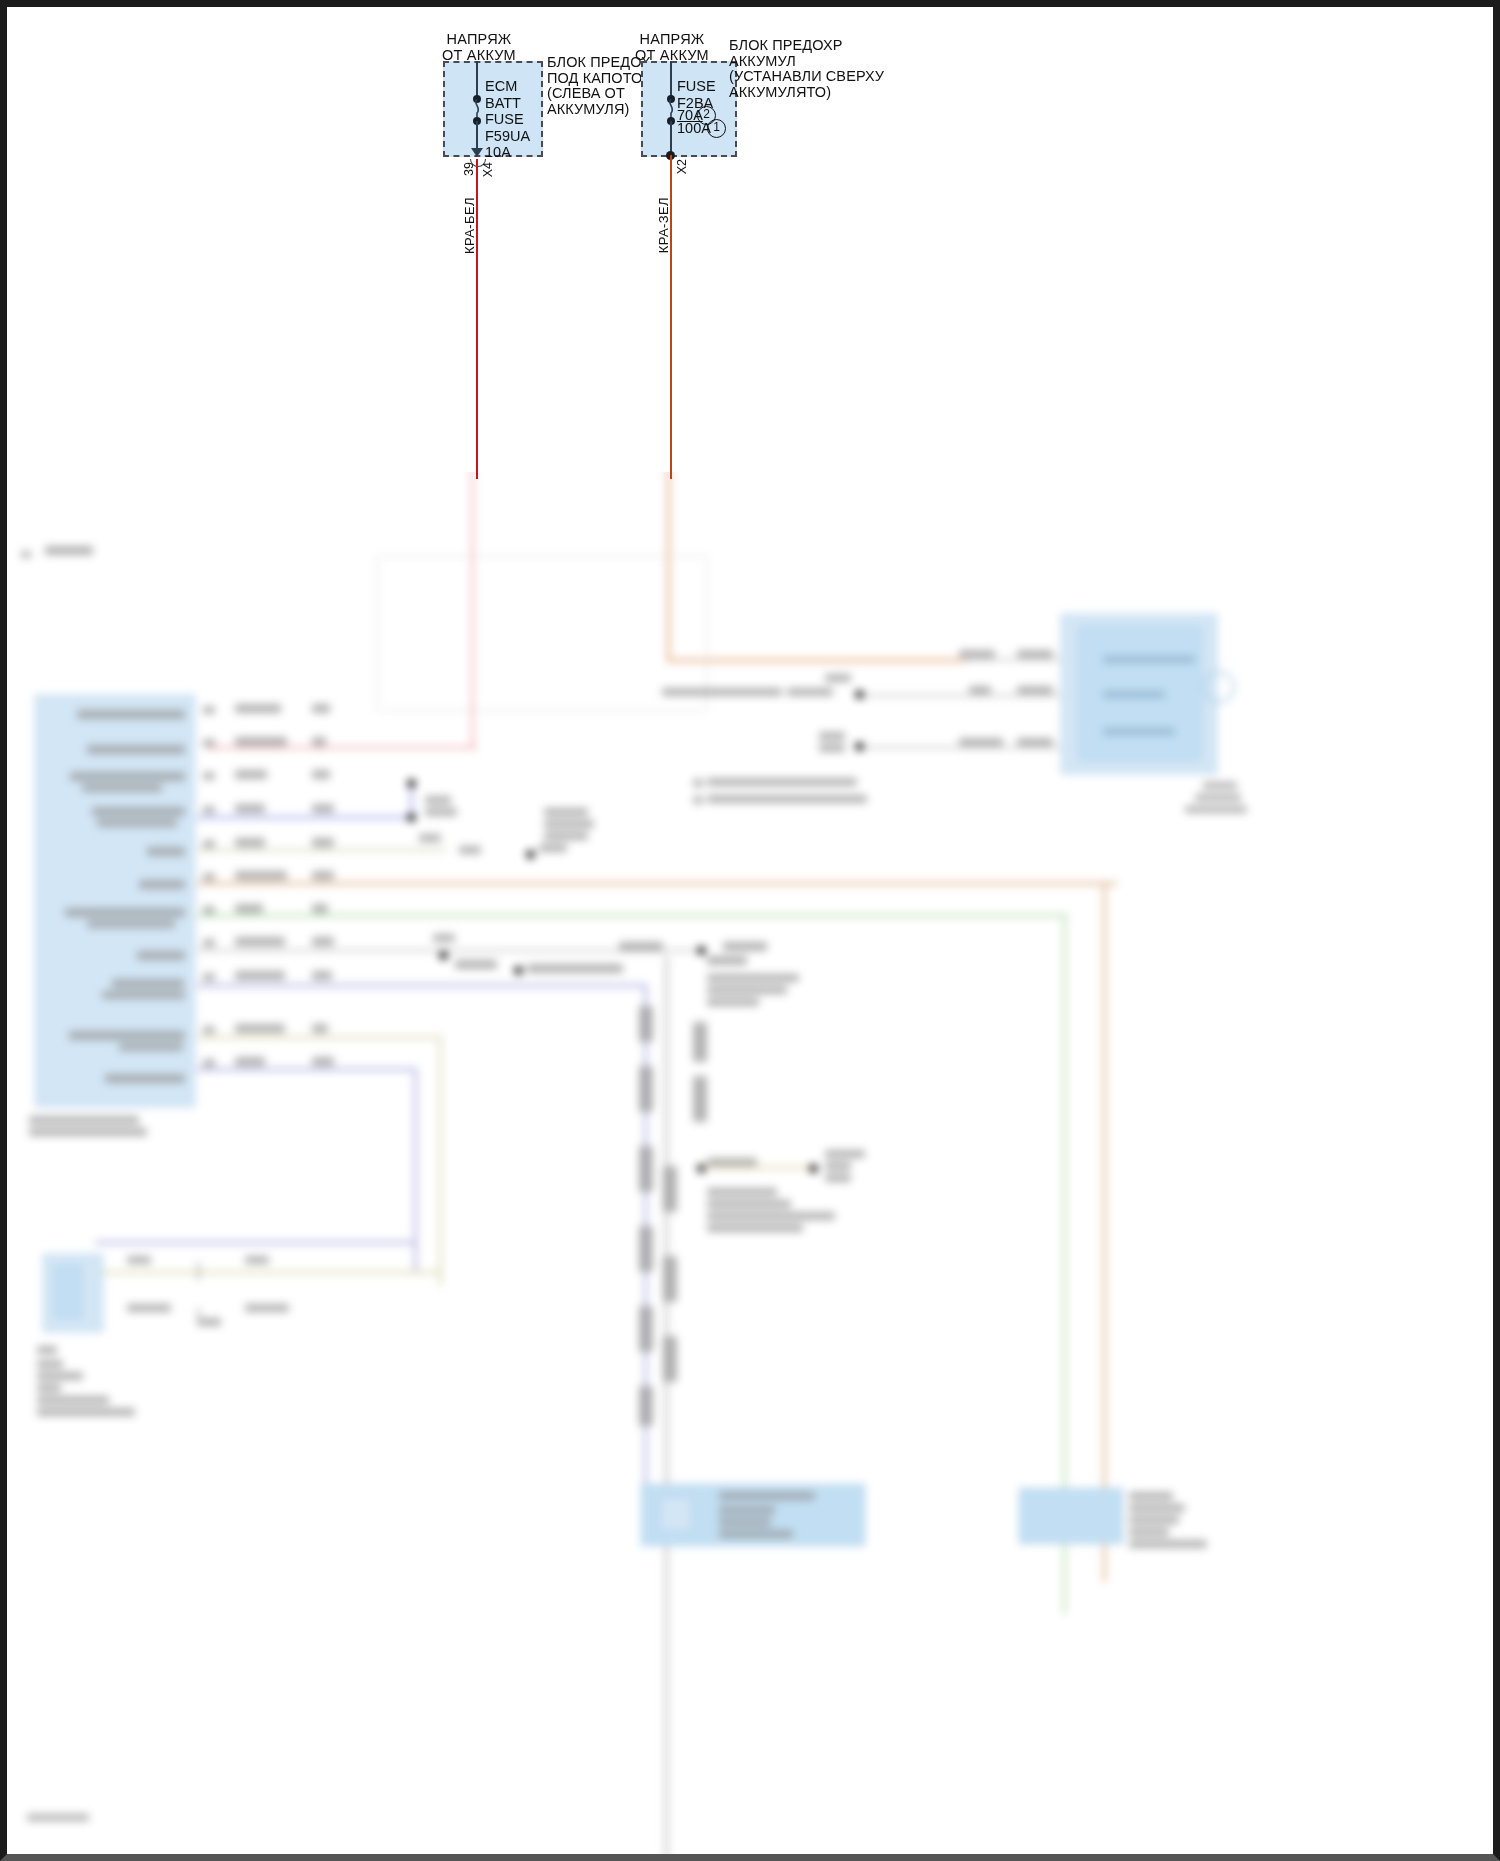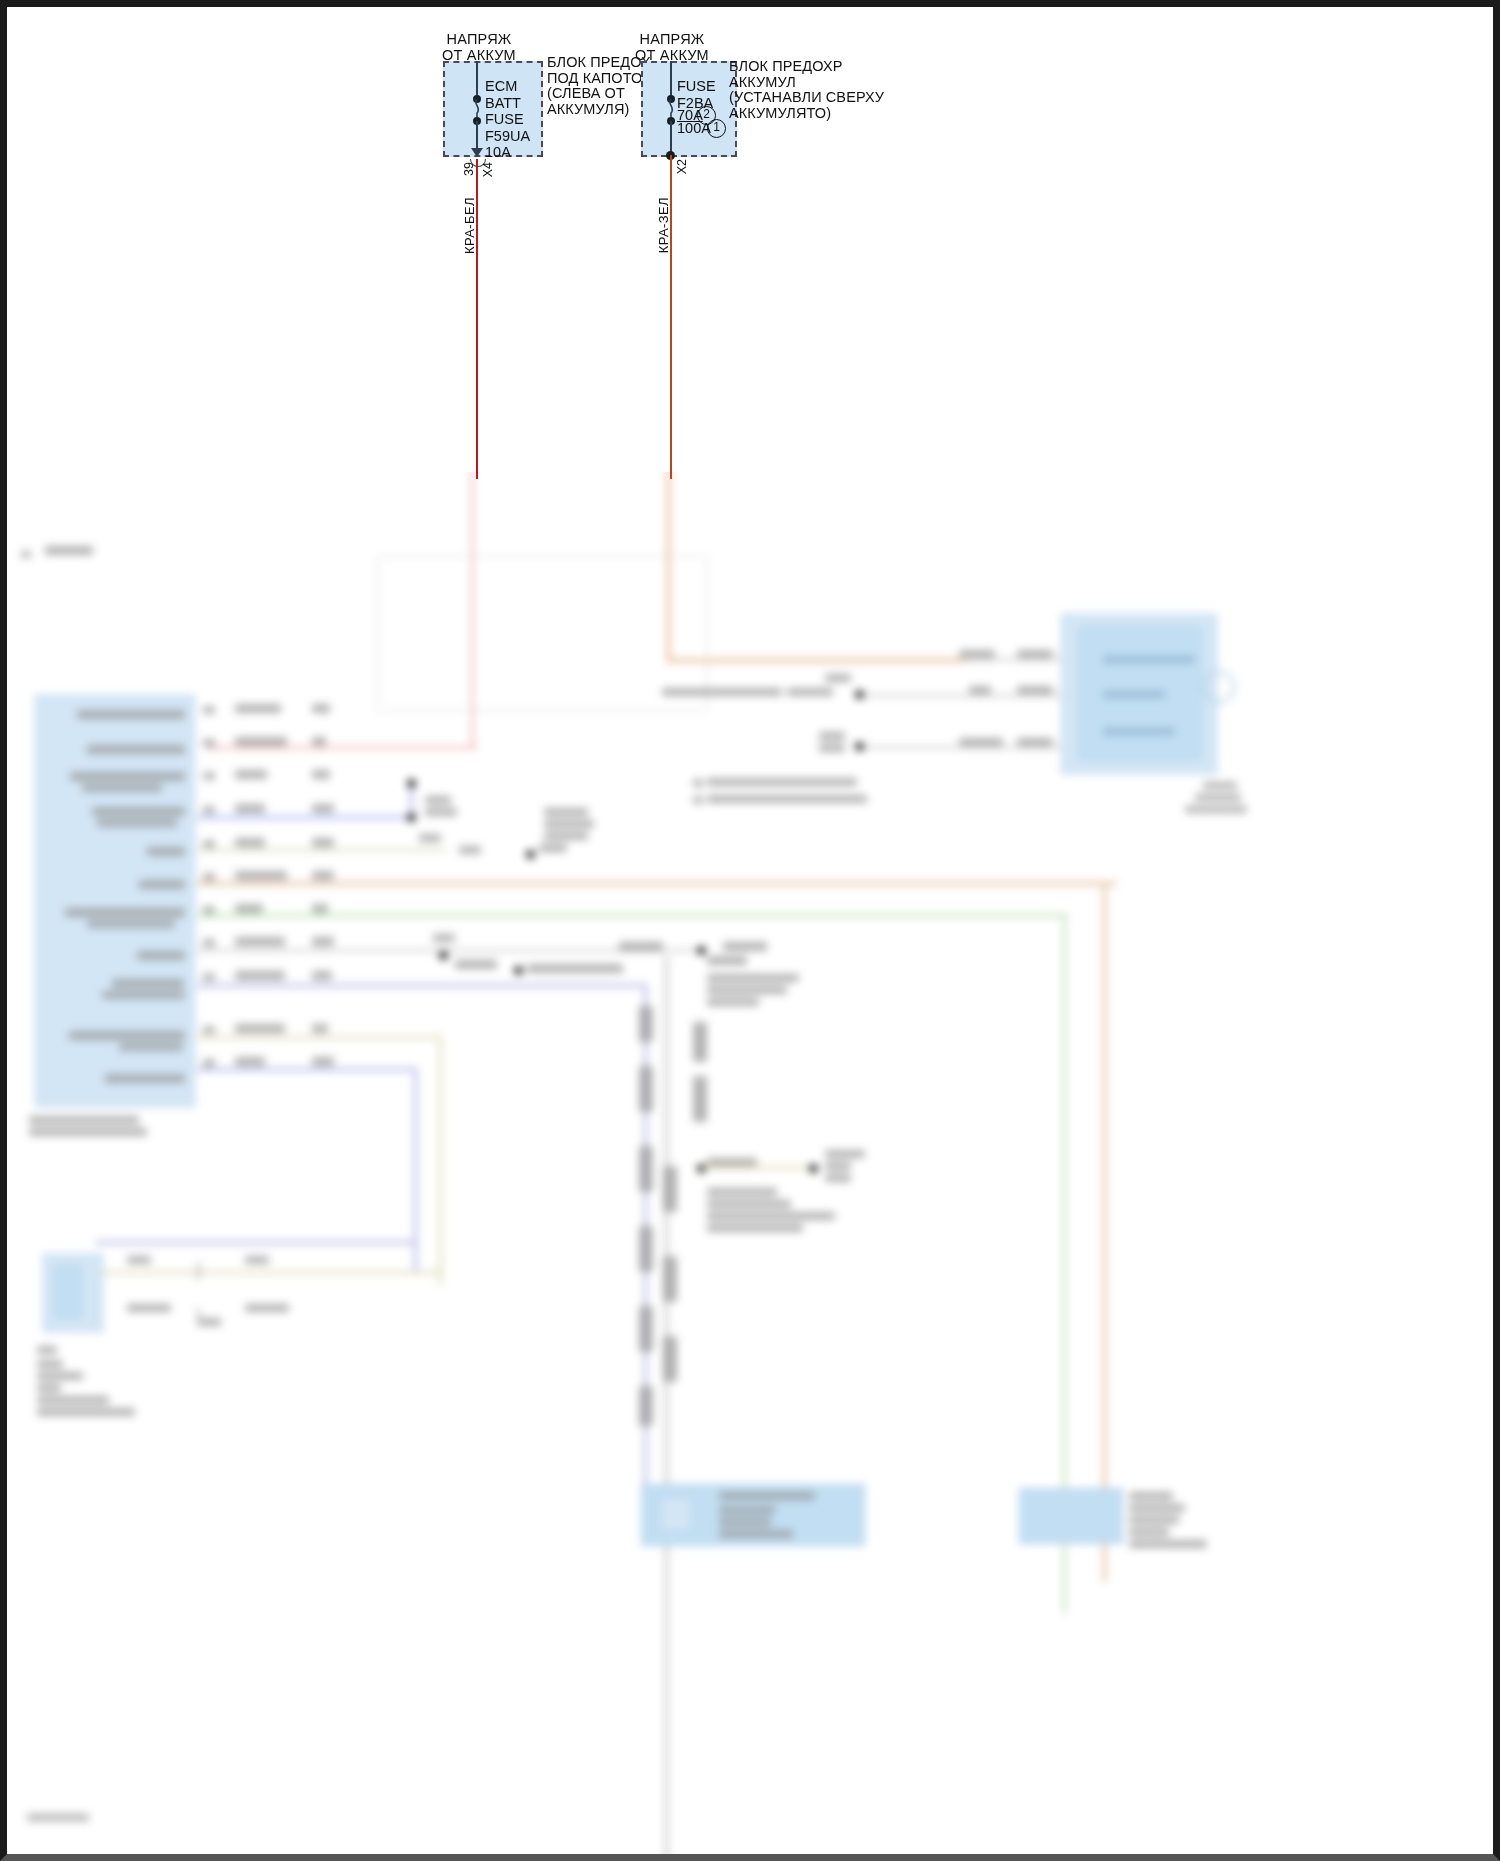--- a/index.html
+++ b/index.html
@@ -420,21 +420,21 @@
 
     <div class="fuse-text" style="left:670px;top:71px;width:50px;">FUSE
 F2BA</div>
 
     <div class="fuse-text" style="left:670px;top:100px;width:40px;text-decoration:underline;">70A</div>
     <div class="circ-num" style="left:690px;top:99px;">2</div>
 
     <div class="fuse-text" style="left:670px;top:113px;width:44px;">100A</div>
     <div class="circ-num" style="left:700px;top:112px;">1</div>
 
-    <div class="box-side-label" style="left:722px;top:52px;width:160px;">БЛОК ПРЕДОХР
+    <div class="box-side-label" style="left:722px;top:31px;width:160px;">БЛОК ПРЕДОХР
 АККУМУЛ
 (УСТАНАВЛИ СВЕРХУ
 АККУМУЛЯТО)</div>
 
     <div class="joint-dot" style="left:659px;top:144px;"></div>
     <div class="pin-num" style="left:668px;top:152px;">X2</div>
     <div class="wire wire-orange" style="left:663px;top:148px;height:324px;"></div>
     <div class="wire-label" style="left:649px;top:190px;">КРА-ЗЕЛ</div>
 
   </div>

